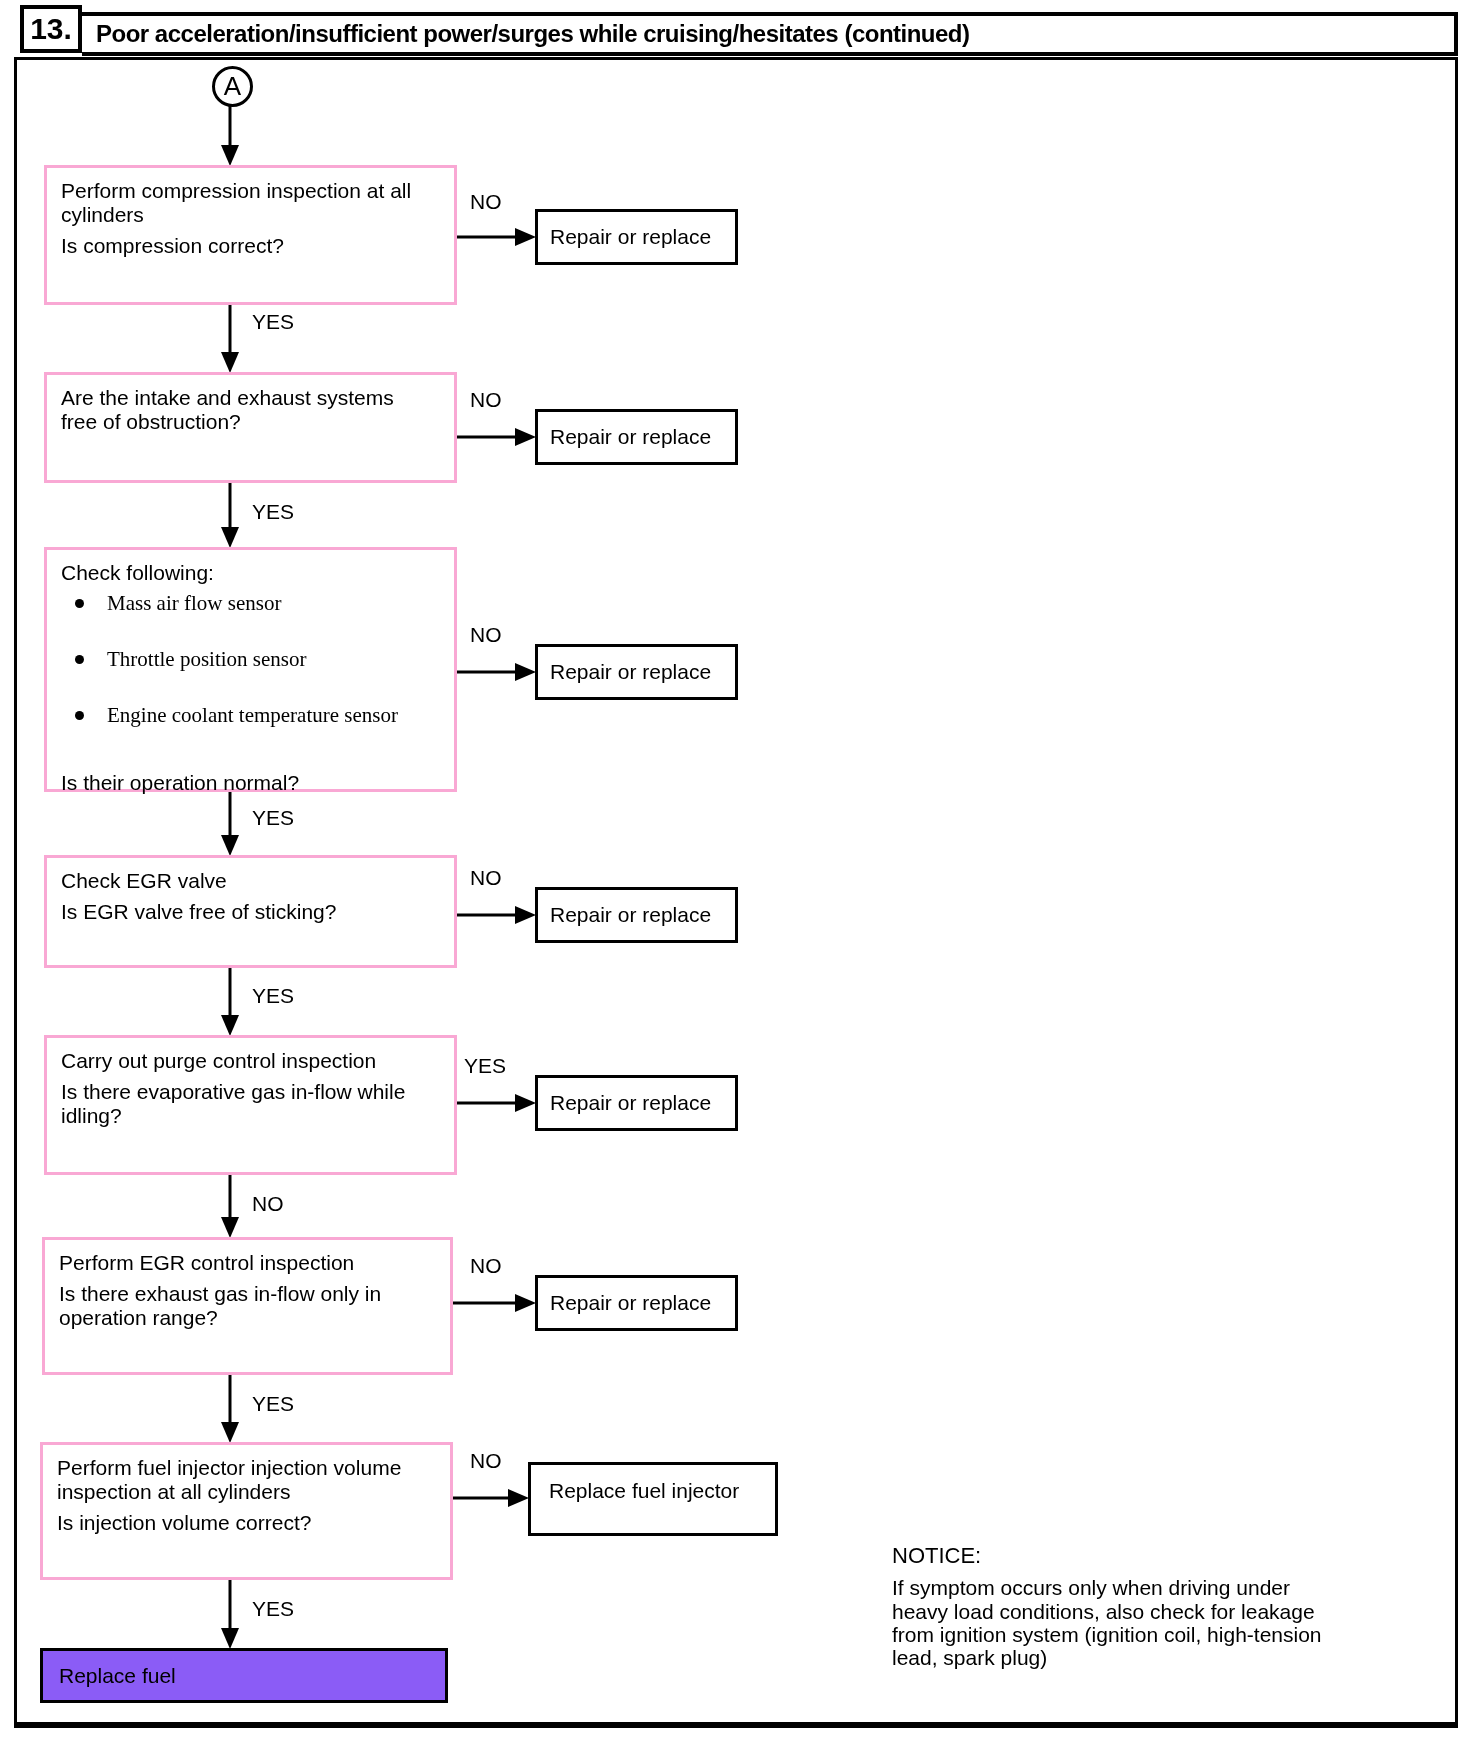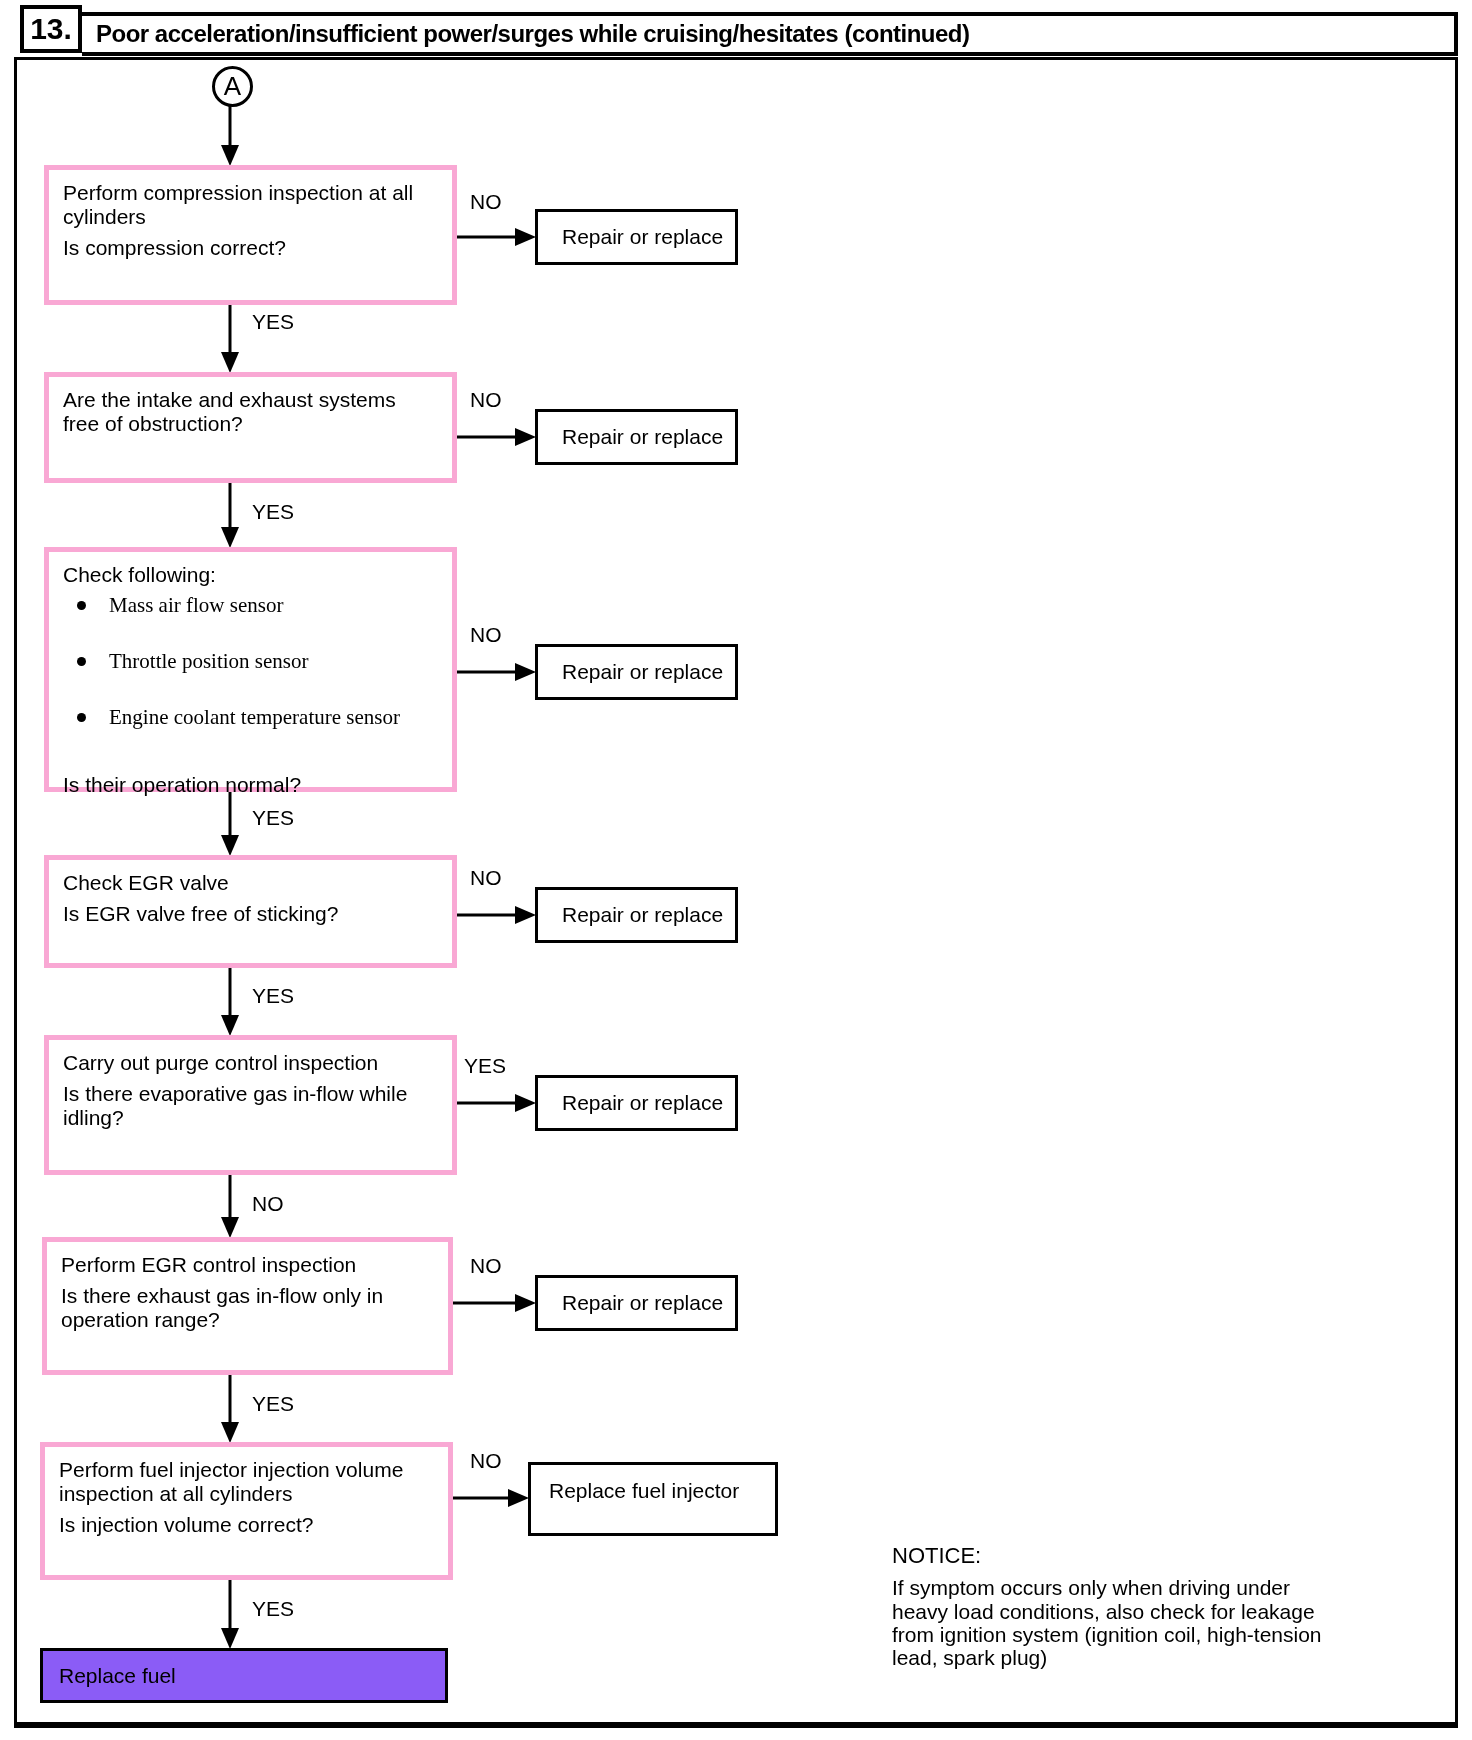--- a/index.html
+++ b/index.html
@@ -9,26 +9,26 @@
           box-sizing:border-box;font-weight:bold;font-size:30px;display:flex;align-items:center;
           justify-content:center;}
   .titlecell{position:absolute;left:82px;top:12px;width:1376px;height:44px;border:4px solid #000;
           border-left:none;box-sizing:border-box;font-weight:bold;font-size:24px;display:flex;
           align-items:center;padding-left:14px;letter-spacing:-0.5px;}
   .frame{position:absolute;left:14px;top:57px;width:1444px;height:1671px;border:3px solid #000;
           border-bottom-width:6px;box-sizing:border-box;}
   .circleA{position:absolute;left:212px;top:66px;width:41px;height:41px;border:3px solid #000;
           border-radius:50%;box-sizing:border-box;display:flex;align-items:center;
           justify-content:center;font-size:26px;}
-  .dbox{position:absolute;border:5px solid #f9a8d4;box-sizing:border-box;background:#fff;
+  .dbox{position:absolute;border:3px solid #f9a8d4;box-sizing:border-box;background:#fff;
           padding:11px 14px;font-size:21px;line-height:24px;}
   .q{margin-top:7px;}
   .qb{margin-top:44px;}
   .rbox{position:absolute;border:3px solid #000;box-sizing:border-box;background:#fff;
-          font-size:21px;display:flex;align-items:center;padding-left:24px;}
+          font-size:21px;display:flex;align-items:center;padding-left:12px;}
   .rbox.topalign{align-items:flex-start;padding-top:14px;}
   .fbox{position:absolute;border:3px solid #000;box-sizing:border-box;background:#8b5cf6;
           font-size:21px;display:flex;align-items:center;padding-left:16px;}
   .vlabel,.hlabel{position:absolute;font-size:21px;}
   .brow{display:flex;align-items:flex-start;margin:6px 0 0 14px;}
   .brow + .brow{margin-top:32px;}
   .dot{width:9px;height:9px;border-radius:50%;background:#000;margin-top:8px;flex:none;}
   .btxt{margin-left:23px;font-family:Liberation Serif, serif;}
   .arrows{position:absolute;left:0;top:0;pointer-events:none;}
   .notice-head{position:absolute;left:892px;top:1543px;font-size:22px;}

